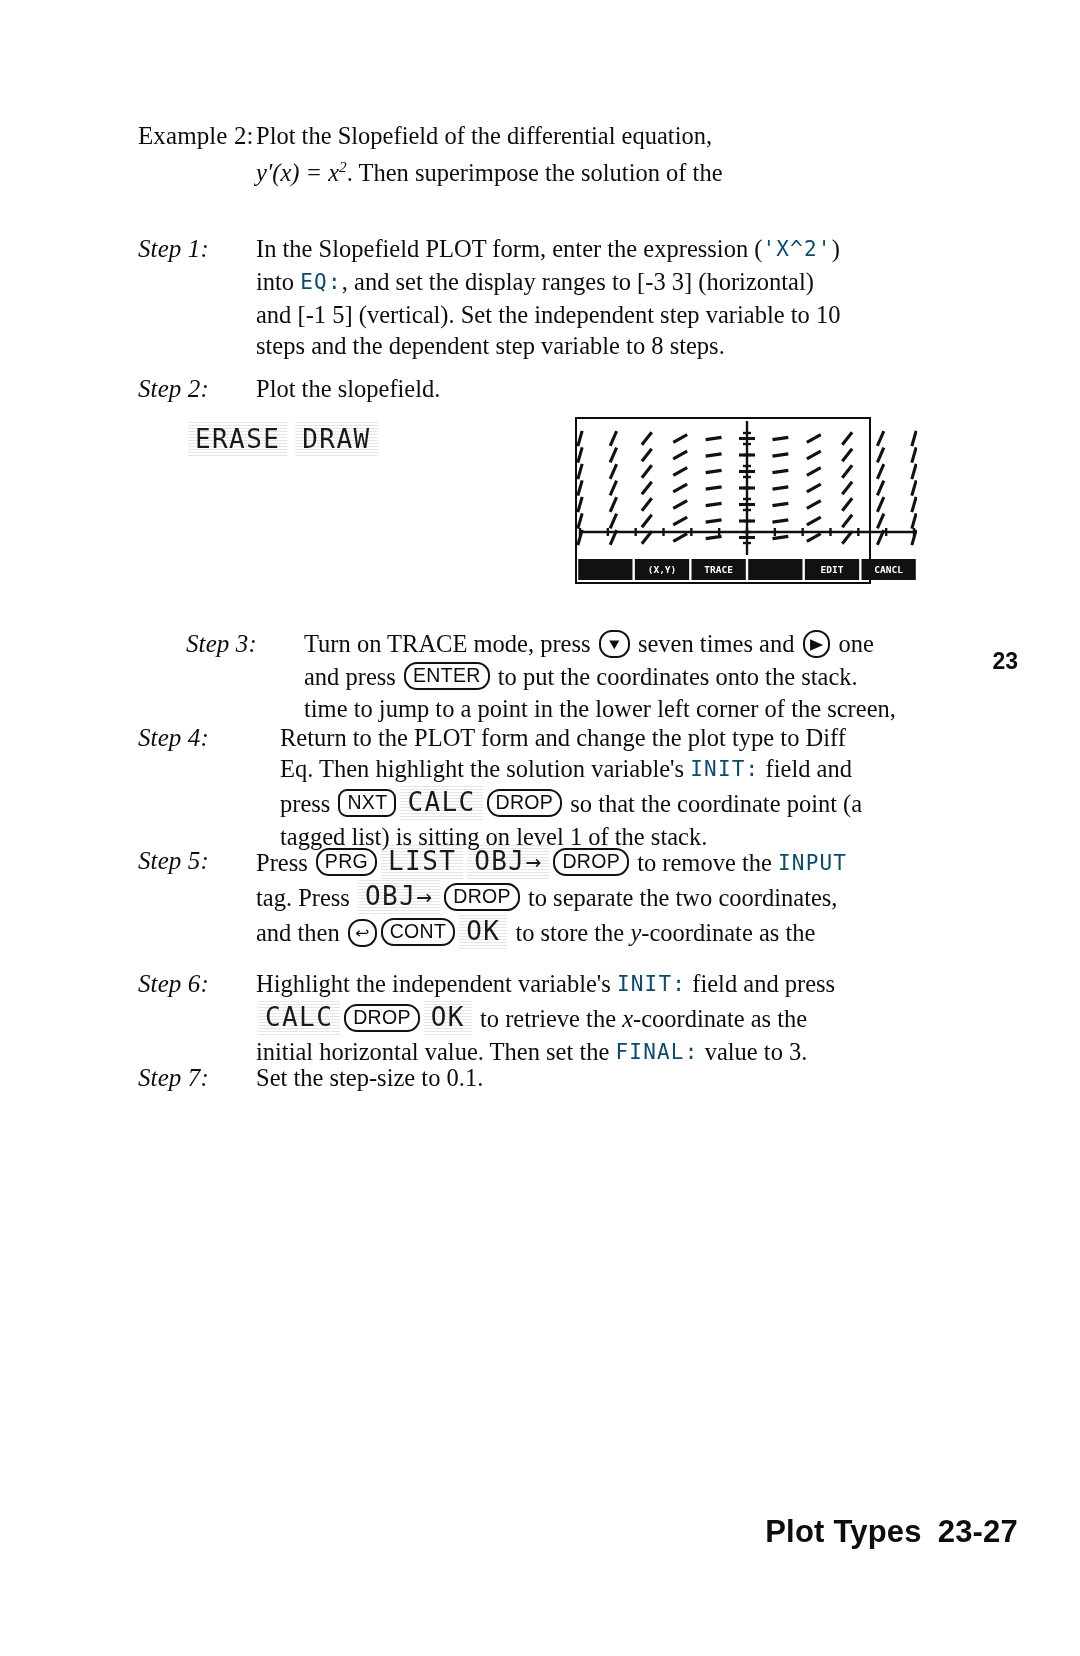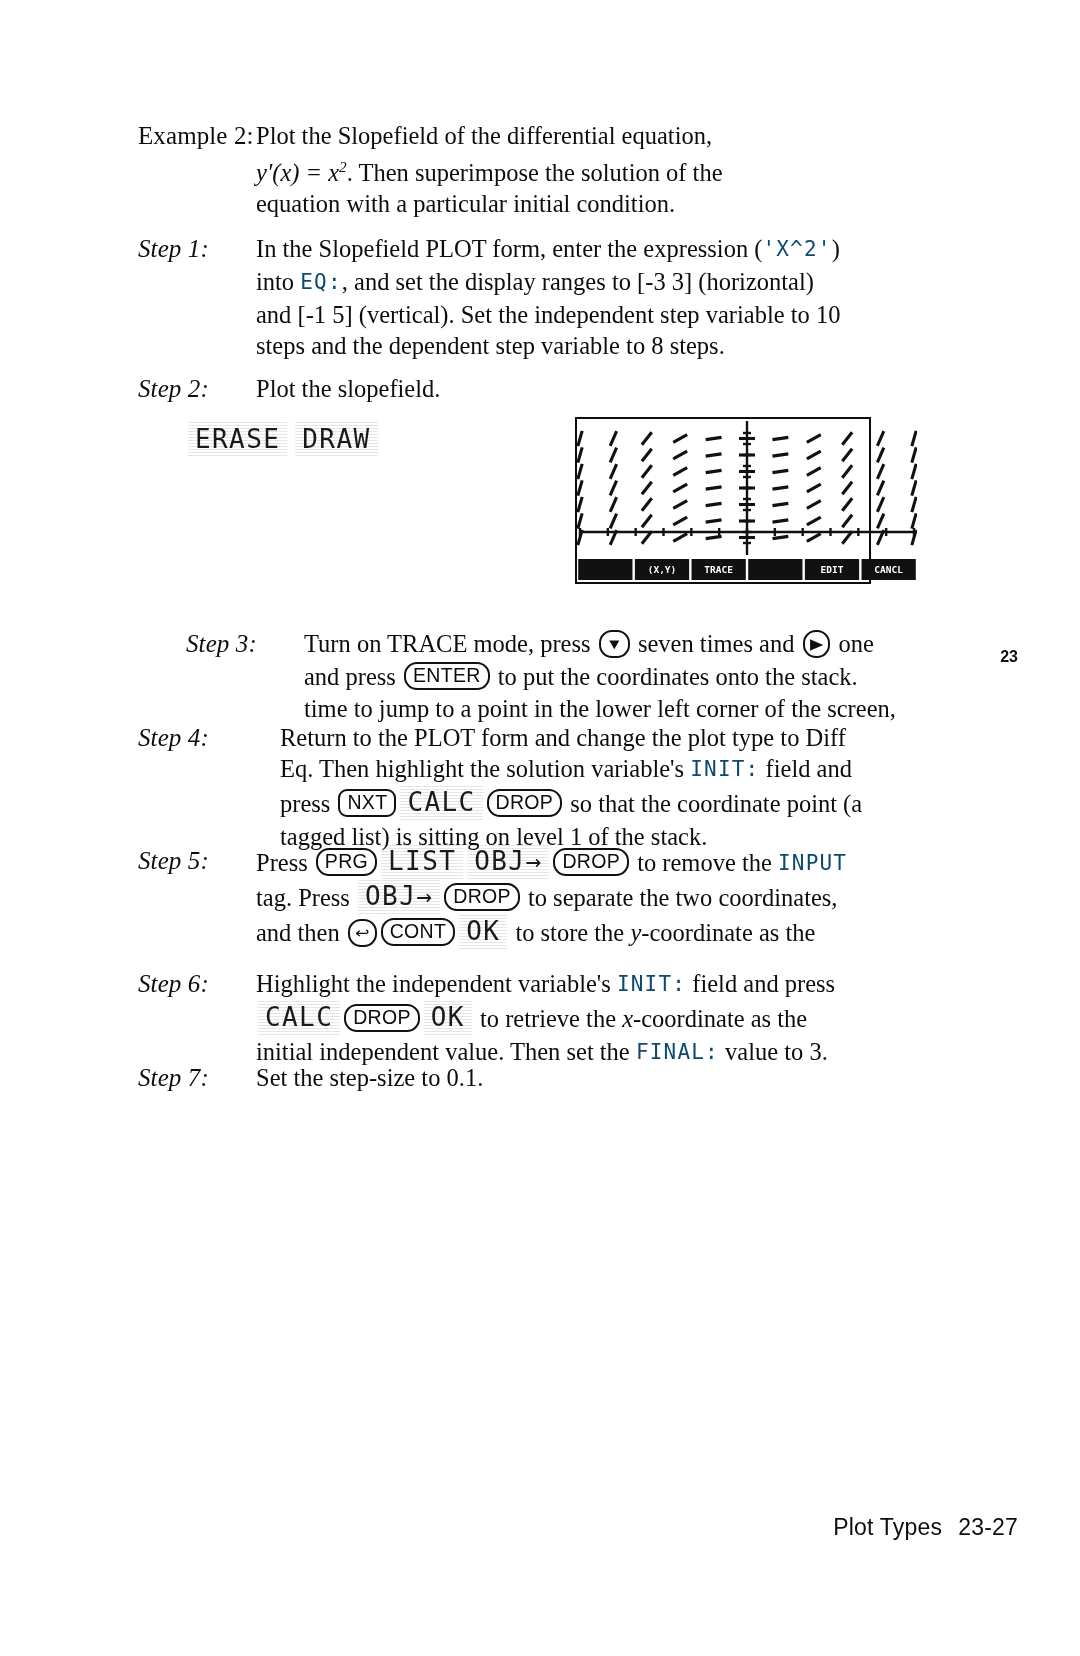--- a/index.html
+++ b/index.html
@@ -134,47 +134,46 @@
     top: 423px;
   }
 
   
   #margin-chapter {
     position: absolute;
     right: 62px;
     top: 648px;
     font-family: "Liberation Sans", "DejaVu Sans", sans-serif;
     font-weight: bold;
-    font-size: 16px;
+    font-size: 23px;
   }
 
   
   #footer {
     position: absolute;
     right: 62px;
-    bottom: 115px;
+    bottom: 106px;
     font-family: "Liberation Sans", "DejaVu Sans", sans-serif;
-    font-weight: normal;
-    font-size: 23px;
+    font-weight: bold;
+    font-size: 31px;
     letter-spacing: .2px;
     white-space: nowrap;
   }
   #footer .gap { display: inline-block; width: 16px; }
 </style>
 </head>
 <body>
 
 <div class="page">
 
   <div class="row" style="left:138px; top:120px; width:830px;">
     <div class="label roman">Example 2:</div>
     <div class="body">
       <p>Plot the Slopefield of the differential equation,</p>
       <p><span class="mathi">y</span><span class="mathi">′</span><span class="mathi">(x) = x</span><span class="sup">2</span><span>. Then superimpose the solution of the</span></p>
-      <p>equation with a particular initial condition.</p>
     </div>
   </div>
 
   <div class="row" style="left:138px; top:233px; width:840px;">
     <div class="label">Step 1:</div>
     <div class="body">
       <p><span>In the Slopefield PLOT form, enter the expression (</span><span class="lcd">'X^2'</span><span>)</span></p>
       <p><span>into </span><span class="lcd">EQ:</span><span>, and set the display ranges to [-3 3] (horizontal)</span></p>
       <p>and [-1 5] (vertical). Set the independent step variable to 10</p>
       <p>steps and the dependent step variable to 8 steps.</p>
@@ -357,21 +356,21 @@
       <p><span>tag. Press </span><span class="softkey">OBJ→</span><span class="key pill">DROP</span><span> to separate the two coordinates,</span></p>
       <p><span>and then </span><span class="key glyph pill"><span class="arrow">↩</span></span><span class="key pill">CONT</span><span class="softkey">OK</span><span> to store the </span><span class="mathi">y</span><span>-coordinate as the</span></p>
     </div>
   </div>
 
   <div class="row" style="left:138px; top:968px; width:845px;">
     <div class="label">Step 6:</div>
     <div class="body">
       <p><span>Highlight the independent variable's </span><span class="lcd">INIT:</span><span> field and press</span></p>
       <p><span class="softkey">CALC</span><span class="key pill">DROP</span><span class="softkey">OK</span><span> to retrieve the </span><span class="mathi">x</span><span>-coordinate as the</span></p>
-      <p><span>initial independent value. Then set the </span><span class="lcd">FINAL:</span><span> value to 3.</span></p>
+      <p><span>initial horizontal value. Then set the </span><span class="lcd">FINAL:</span><span> value to 3.</span></p>
     </div>
   </div>
 
   <div class="row" style="left:138px; top:1062px; width:600px;">
     <div class="label">Step 7:</div>
     <div class="body">
       <p>Set the step-size to 0.1.</p>
     </div>
   </div>
 

